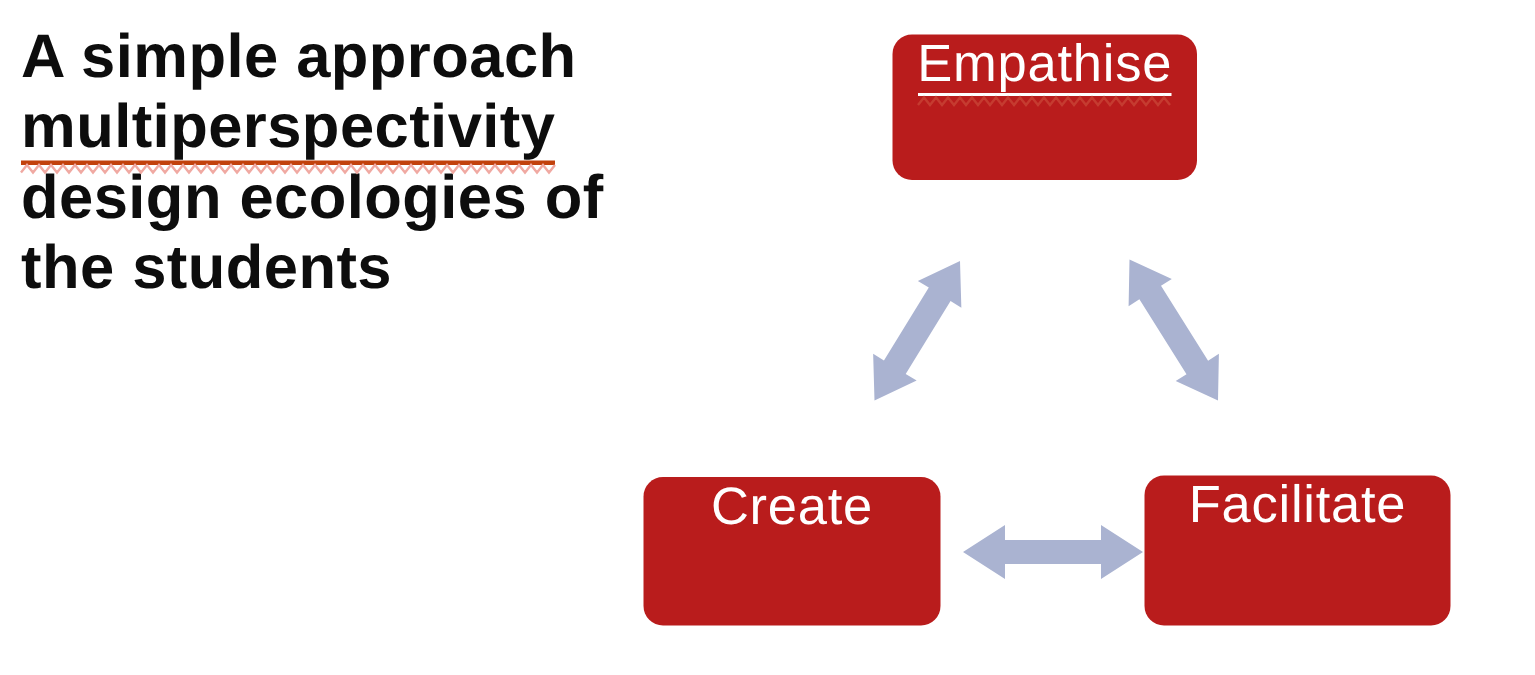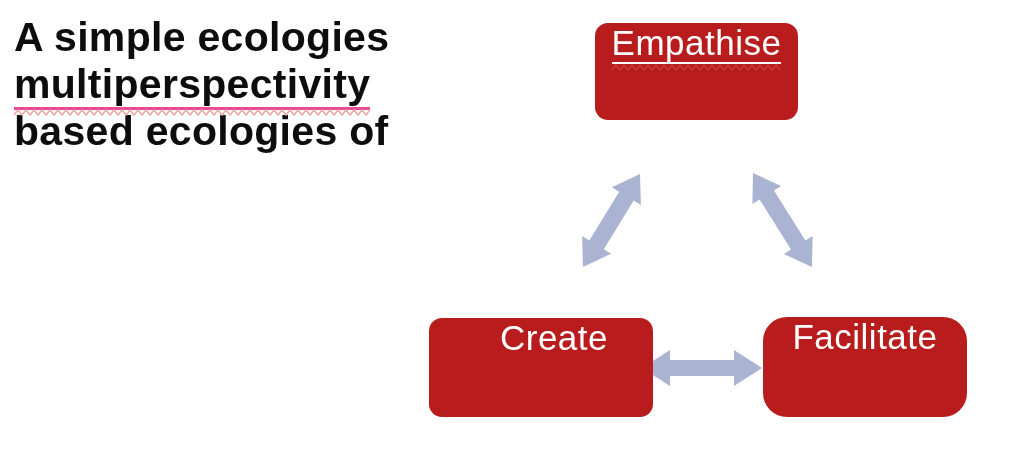--- a/index.html
+++ b/index.html
@@ -18,21 +18,21 @@
     left: 14px;
     top: 14px;
     width: 410px;
     color: #0d0d0d;
     font-size: 41px;
     font-weight: 700;
     line-height: 47px;
     letter-spacing: 0.3px;
   }
   .word-wrap { position: relative; display: inline-block; }
-  .u-black { border-bottom: 3px solid #ec4899; }
+  .u-black { border-bottom: 3px solid #c2410c; }
   .u-white { border-bottom: 2px solid #ffffff; }
 
   .squiggle {
     position: absolute;
     left: 0;
     bottom: -8px;
     height: 7px;
     overflow: visible;
     pointer-events: none;
   }
@@ -44,47 +44,48 @@
     border-radius: 13px;
     display: flex;
     align-items: flex-start;
     justify-content: center;
     color: #ffffff;
     font-size: 35px;
     font-weight: 400;
     letter-spacing: 0.5px;
   }
   .node-empathise  { left: 595px; top: 23px;  width: 203px; height: 97px; }
-  .node-create     { left: 429px; top: 318px; width: 198px; height: 99px; padding-left: 26px; }
-  .node-facilitate { left: 763px; top: 317px; width: 204px; height: 100px; border-radius: 24px; }
+  .node-create     { left: 429px; top: 318px; width: 198px; height: 99px; }
+  .node-facilitate { left: 763px; top: 317px; width: 204px; height: 100px; }
 
   
   .arrow-layer {
     position: absolute;
     left: 0; top: 0;
     width: 1023px; height: 450px;
     pointer-events: none;
   }
 </style>
 </head>
 <body>
 
 <div class="stage">
 
   <div class="headline">
-    <div class="hl-line">A simple ecologies</div>
+    <div class="hl-line">A simple approach</div>
     <div class="hl-line">
       <span class="word-wrap">
         <span class="u-black">multiperspectivity</span>
         <svg class="squiggle" width="356" height="7" viewBox="0 0 356 7">
             <polyline points="0,6 4,1 8,6 12,1 16,6 20,1 24,6 28,1 32,6 36,1 40,6 44,1 48,6 52,1 56,6 60,1 64,6 68,1 72,6 76,1 80,6 84,1 88,6 92,1 96,6 100,1 104,6 108,1 112,6 116,1 120,6 124,1 128,6 132,1 136,6 140,1 144,6 148,1 152,6 156,1 160,6 164,1 168,6 172,1 176,6 180,1 184,6 188,1 192,6 196,1 200,6 204,1 208,6 212,1 216,6 220,1 224,6 228,1 232,6 236,1 240,6 244,1 248,6 252,1 256,6 260,1 264,6 268,1 272,6 276,1 280,6 284,1 288,6 292,1 296,6 300,1 304,6 308,1 312,6 316,1 320,6 324,1 328,6 332,1 336,6 340,1 344,6 348,1 352,6 356,1" fill="none" stroke="#f0a9a2" stroke-width="1.6"></polyline>
           </svg>
       </span>
     </div>
-    <div class="hl-line">based ecologies of</div>
+    <div class="hl-line">design ecologies of</div>
+    <div class="hl-line">the students</div>
   </div>
 
   <svg class="arrow-layer" id="arrow-layer" viewBox="0 0 1023 450">
       <polygon points="642.0,368.0 670.0,386.0 670.0,376.0 734.0,376.0 734.0,386.0 762.0,368.0 734.0,350.0 734.0,360.0 670.0,360.0 670.0,350.0" fill="#aab3d1"></polygon>
       <polygon points="583.0,267.0 611.1,253.7 603.8,249.3 633.7,200.6 640.9,205.1 640.0,174.0 611.9,187.3 619.2,191.7 589.3,240.4 582.1,235.9" fill="#aab3d1"></polygon>
       <polygon points="753.0,173.0 752.4,204.1 759.6,199.5 791.0,249.5 783.8,254.0 812.0,267.0 812.6,235.9 805.4,240.5 774.0,190.5 781.2,186.0" fill="#aab3d1"></polygon>
     </svg>
 
   <div class="node node-empathise">
     <span class="word-wrap">

